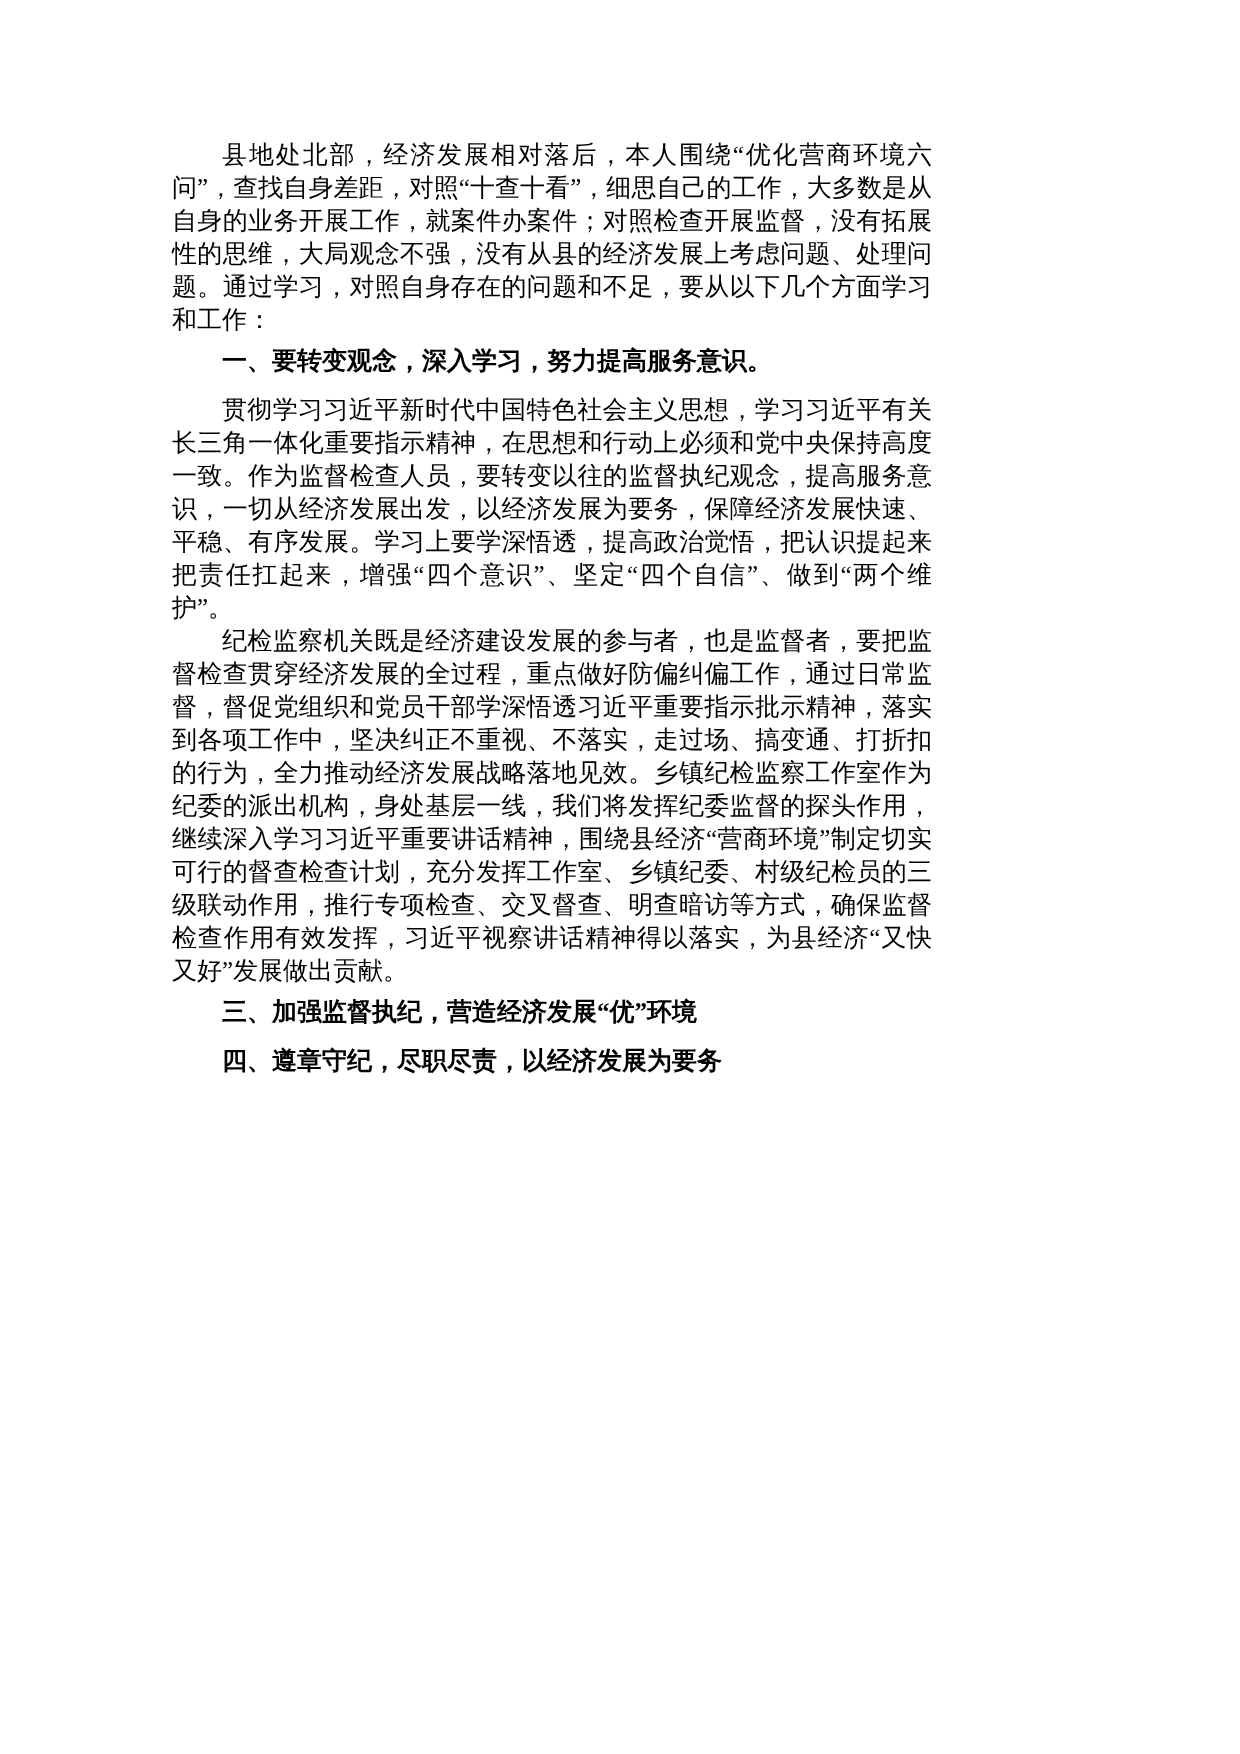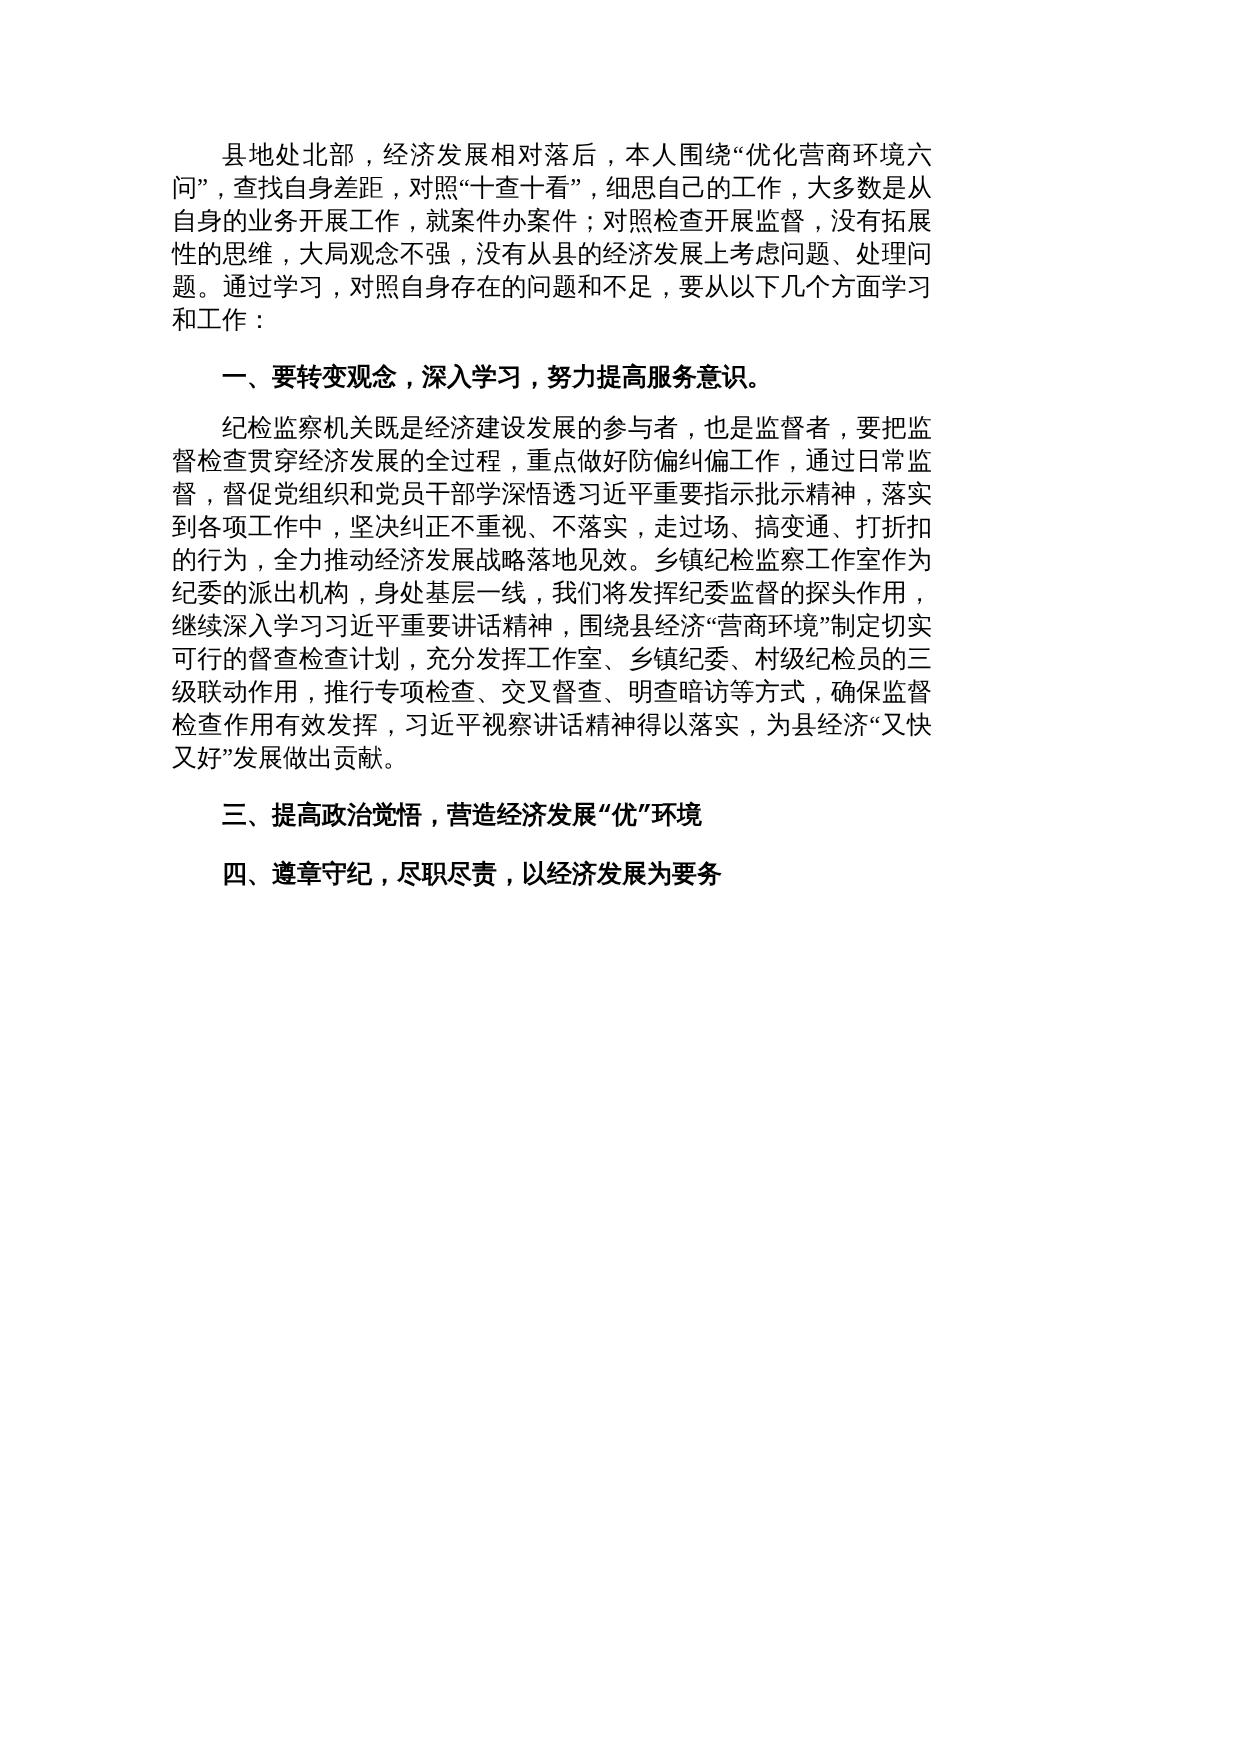--- a/index.html
+++ b/index.html
@@ -25,38 +25,39 @@
   .body-para {
     margin: 0;
     font-size: 25px;
     line-height: 33px;
     text-align: justify;
     text-justify: inter-ideograph;
     text-indent: 2em;
     word-break: normal;
   }
   .section-heading {
-    margin: 26px 0 16px 0;
+    margin: 8px 0 16px 0;
     font-size: 25px;
     line-height: 33px;
     font-weight: 700;
-    font-family: Liberation Mono, monospace;
+    font-family: Liberation Serif, serif;
     text-indent: 2em;
     text-align: justify;
     color: #000000;
   }
 </style>
 </head>
 <body>
 
 <div class="page">
 
   <p class="body-para">县地处北部，经济发展相对落后，本人围绕“优化营商环境六问”，查找自身差距，对照“十查十看”，细思自己的工作，大多数是从自身的业务开展工作，就案件办案件；对照检查开展监督，没有拓展性的思维，大局观念不强，没有从县的经济发展上考虑问题、处理问题。通过学习，对照自身存在的问题和不足，要从以下几个方面学习和工作：</p>
 
   <h2 class="section-heading">一、要转变观念，深入学习，努力提高服务意识。</h2>
+  <p class="body-para">贯彻学习习近平新时代中国特色社会主义思想，学习习近平有关长三角一体化重要指示精神，在思想和行动上必须和党中央保持高度一致。作为监督检查人员，要转变以往的监督执纪观念，提高服务意识，一切从经济发展出发，以经济发展为要务，保障经济发展快速、平稳、有序发展。学习上要学深悟透，提高政治觉悟，把认识提起来把责任扛起来，增强“四个意识”、坚定“四个自信”、做到“两个维护”。</p>
 
   <p class="body-para">纪检监察机关既是经济建设发展的参与者，也是监督者，要把监督检查贯穿经济发展的全过程，重点做好防偏纠偏工作，通过日常监督，督促党组织和党员干部学深悟透习近平重要指示批示精神，落实到各项工作中，坚决纠正不重视、不落实，走过场、搞变通、打折扣的行为，全力推动经济发展战略落地见效。乡镇纪检监察工作室作为纪委的派出机构，身处基层一线，我们将发挥纪委监督的探头作用，继续深入学习习近平重要讲话精神，围绕县经济“营商环境”制定切实可行的督查检查计划，充分发挥工作室、乡镇纪委、村级纪检员的三级联动作用，推行专项检查、交叉督查、明查暗访等方式，确保监督检查作用有效发挥，习近平视察讲话精神得以落实，为县经济“又快又好”发展做出贡献。</p>
 
-  <h2 class="section-heading">三、提高政治觉悟，营造经济发展“优”环境</h2>
+  <h2 class="section-heading">三、加强监督执纪，营造经济发展“优”环境</h2>
 
   <h2 class="section-heading">四、遵章守纪，尽职尽责，以经济发展为要务</h2>
 
 </div>
 
 </body></html>

